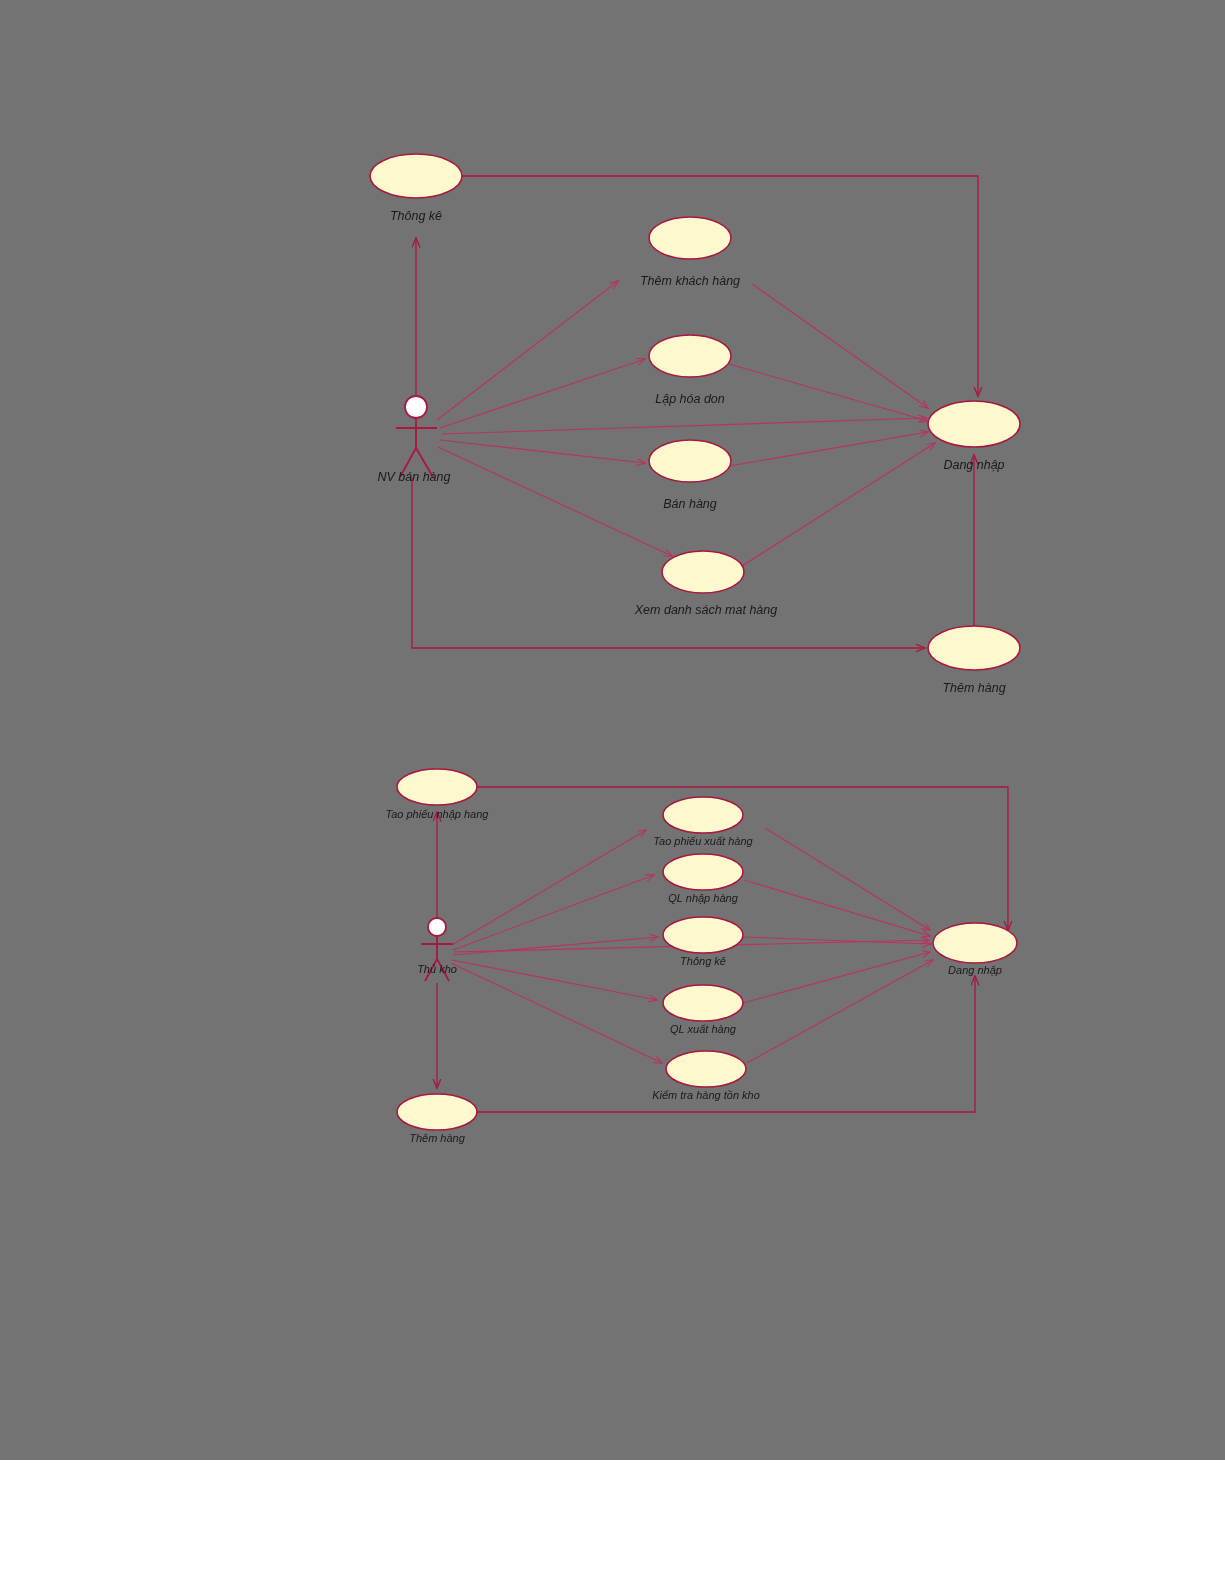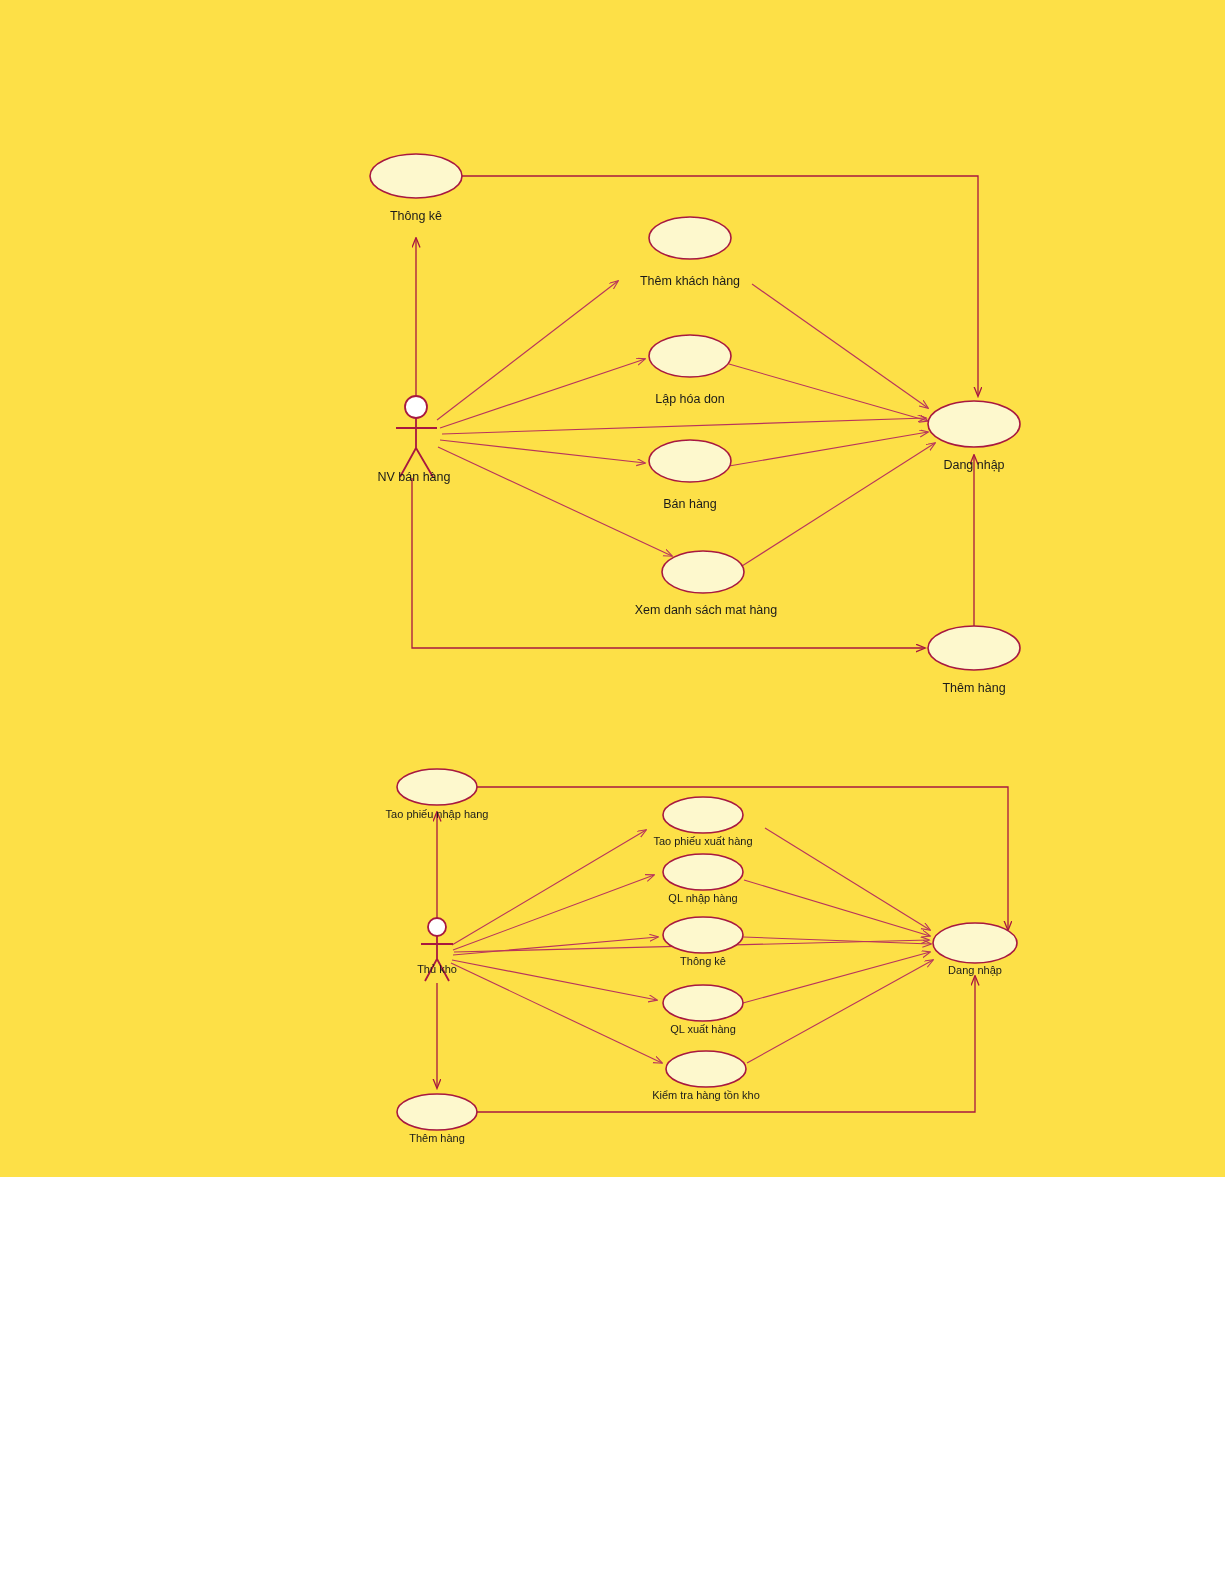--- a/index.html
+++ b/index.html
@@ -9,22 +9,23 @@
   }
   body {
     width: 1225px;
     height: 1585px;
     font-family: "Liberation Sans", sans-serif;
     overflow: hidden;
   }
   #page {
     position: relative;
     width: 1225px;
-    height: 1177px;
-    background: #fde047;
+    height: 1460px;
+    background: #737373;
+    font-style: italic;
   }
   svg.diagram {
     position: absolute;
     left: 0;
     top: 0;
     width: 1225px;
     height: 1585px;
   }
   .uc-ellipse {
     fill: #fdf8cd;

